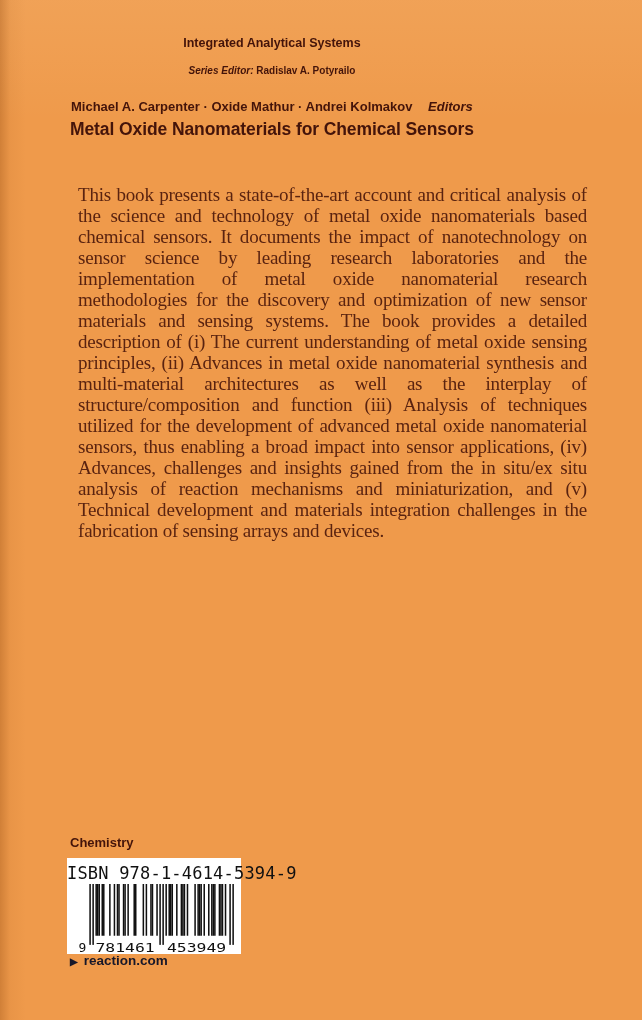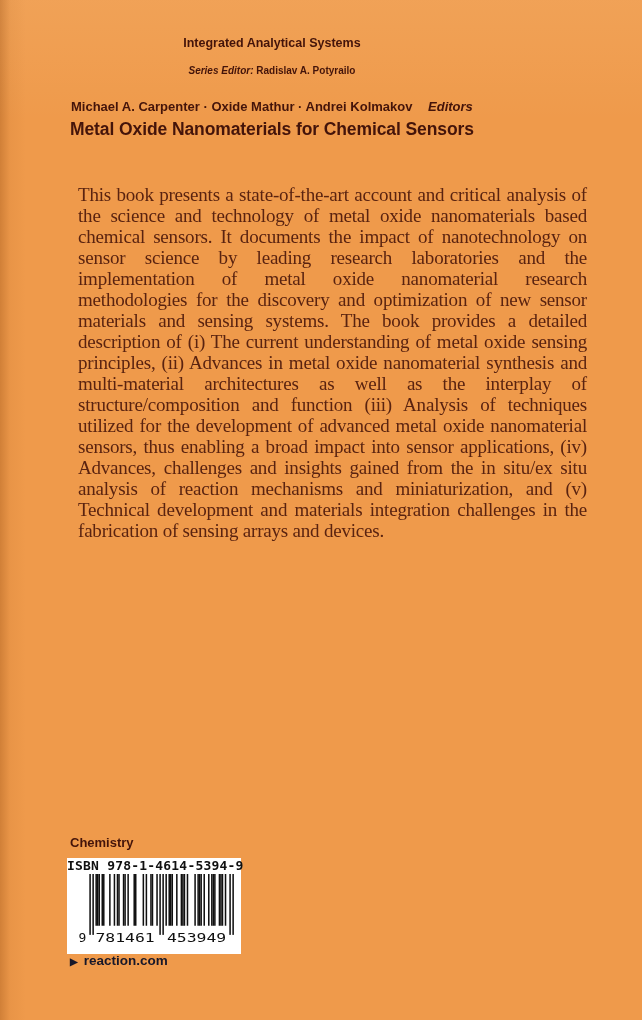--- a/index.html
+++ b/index.html
@@ -34,23 +34,23 @@
     font-family:"Liberation Serif",serif;
     font-size:19px;line-height:21px;letter-spacing:-0.2px;
     text-align:justify;color:var(--body-text);
   }
   .category{position:absolute;left:70px;top:835px;font-size:13px;font-weight:700;color:var(--heading-text);text-align:right;}
   .barcode-box{
     position:absolute;left:67px;top:858px;width:174px;height:96px;
     background:var(--barcode-bg);text-align:center;
   }
   .isbn{
-    white-space:nowrap;
+    margin-top:5px;white-space:nowrap;
     font-family:"DejaVu Sans Mono","Liberation Mono",monospace;
-    font-size:13px;letter-spacing:0.2px;color:var(--barcode-bars);font-weight:bold;
+    font-size:17px;letter-spacing:0.2px;color:var(--barcode-bars);
   }
   .bars{display:block;width:160px;height:70px;margin:1px auto 0;}
   .bars rect{fill:var(--barcode-bars);}
   .bd{
     font-family:"DejaVu Sans Mono","Liberation Mono",monospace;
     font-size:8.5px;fill:var(--barcode-bars);
   }
   .footer{
     position:absolute;left:70px;top:953px;
     display:flex;align-items:center;gap:6px;

